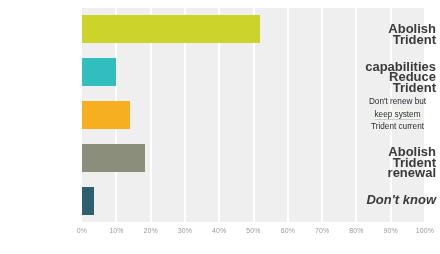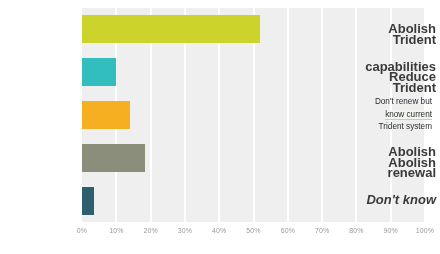--- a/index.html
+++ b/index.html
@@ -61,21 +61,21 @@
     width: 76px;
     font-size: 13px;
     font-weight: bold;
     color: #3a3a3a;
     line-height: 10.5px;
     text-align: right;
     padding-right: 4px;
     box-sizing: border-box;
   }
   .cat-label.left-align {
-    text-align: right;
+    text-align: center;
     padding-right: 8px;
     padding-left: 3px;
     font-weight: normal;
     font-size: 8.2px;
     line-height: 12.6px;
     color: #2c2c2c;
     width: 80px;
   }
   .cat-label.left-align .hl {
     background: #f2f7f0;
@@ -134,26 +134,26 @@
   <div id="cat-labels">
       <div class="cat-label" style="top: 24.15px;">
         <div>Abolish Trident</div>
       </div>
       <div class="cat-label" style="top: 61.7px;">
         <div>capabilities</div>
         <div>Reduce Trident</div>
       </div>
       <div class="cat-label left-align" style="top: 96.1px;">
         <div>Don't renew but</div>
-        <div><span class="hl">know current</span></div>
-        <div>Trident system</div>
+        <div><span class="hl">keep system</span></div>
+        <div>Trident current</div>
       </div>
       <div class="cat-label" style="top: 147.3px;">
         <div>Abolish</div>
-        <div>Abolish renewal</div>
+        <div>Trident renewal</div>
       </div>
       <div class="cat-label" style="top: 195.35px; font-style: italic;">
         <div>Don't know</div>
       </div>
     </div>
 
   <div id="ticks">
       <div class="tick" style="left: 82px;">0%</div>
       <div class="tick" style="left: 116.3px;">10%</div>
       <div class="tick" style="left: 150.6px;">20%</div>

